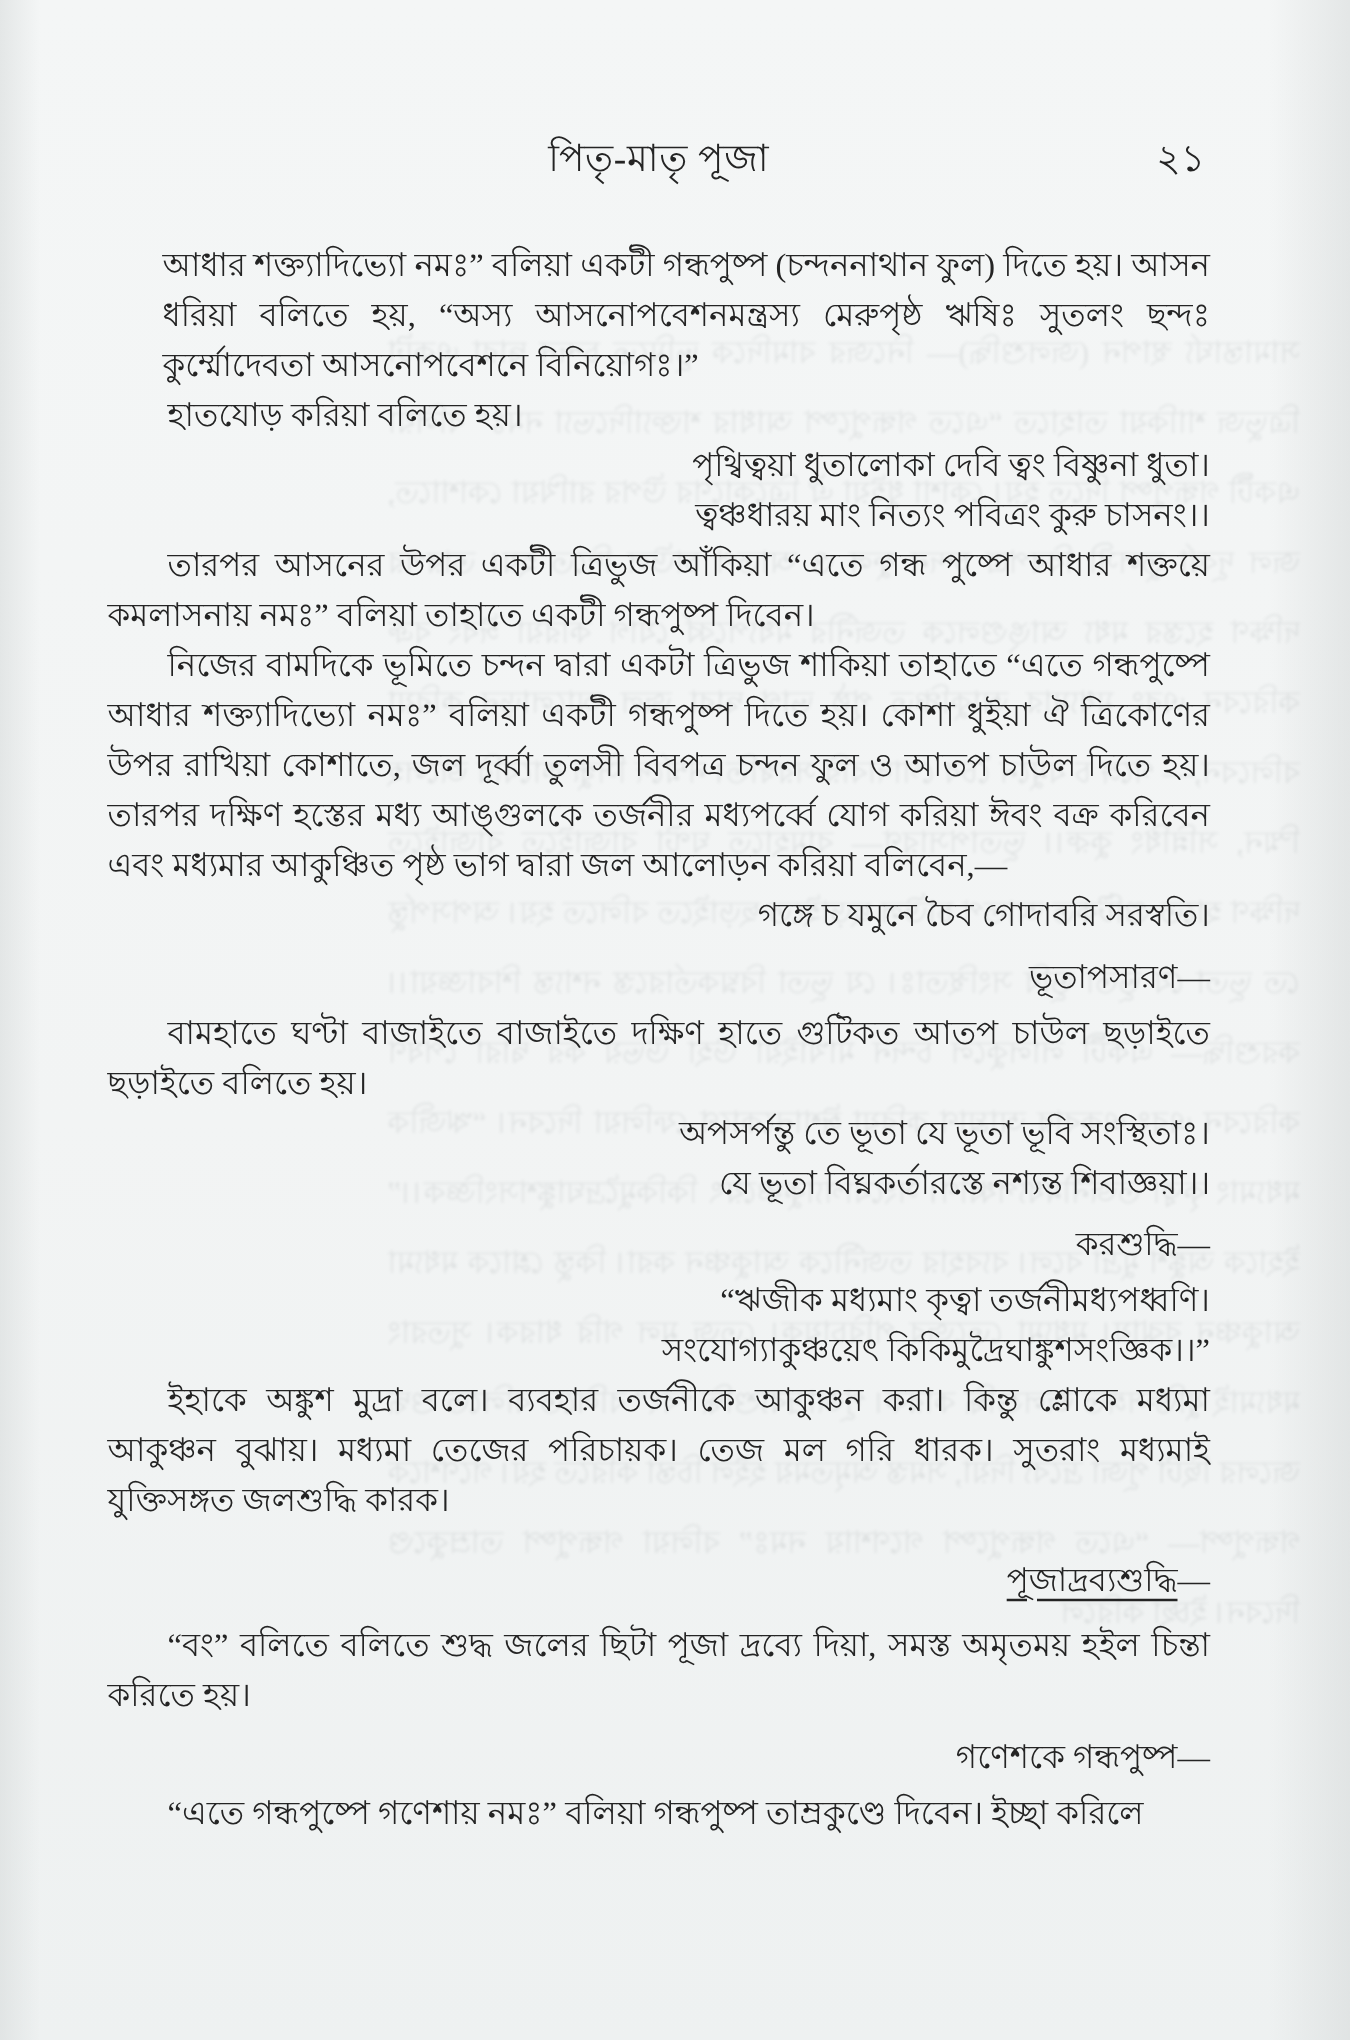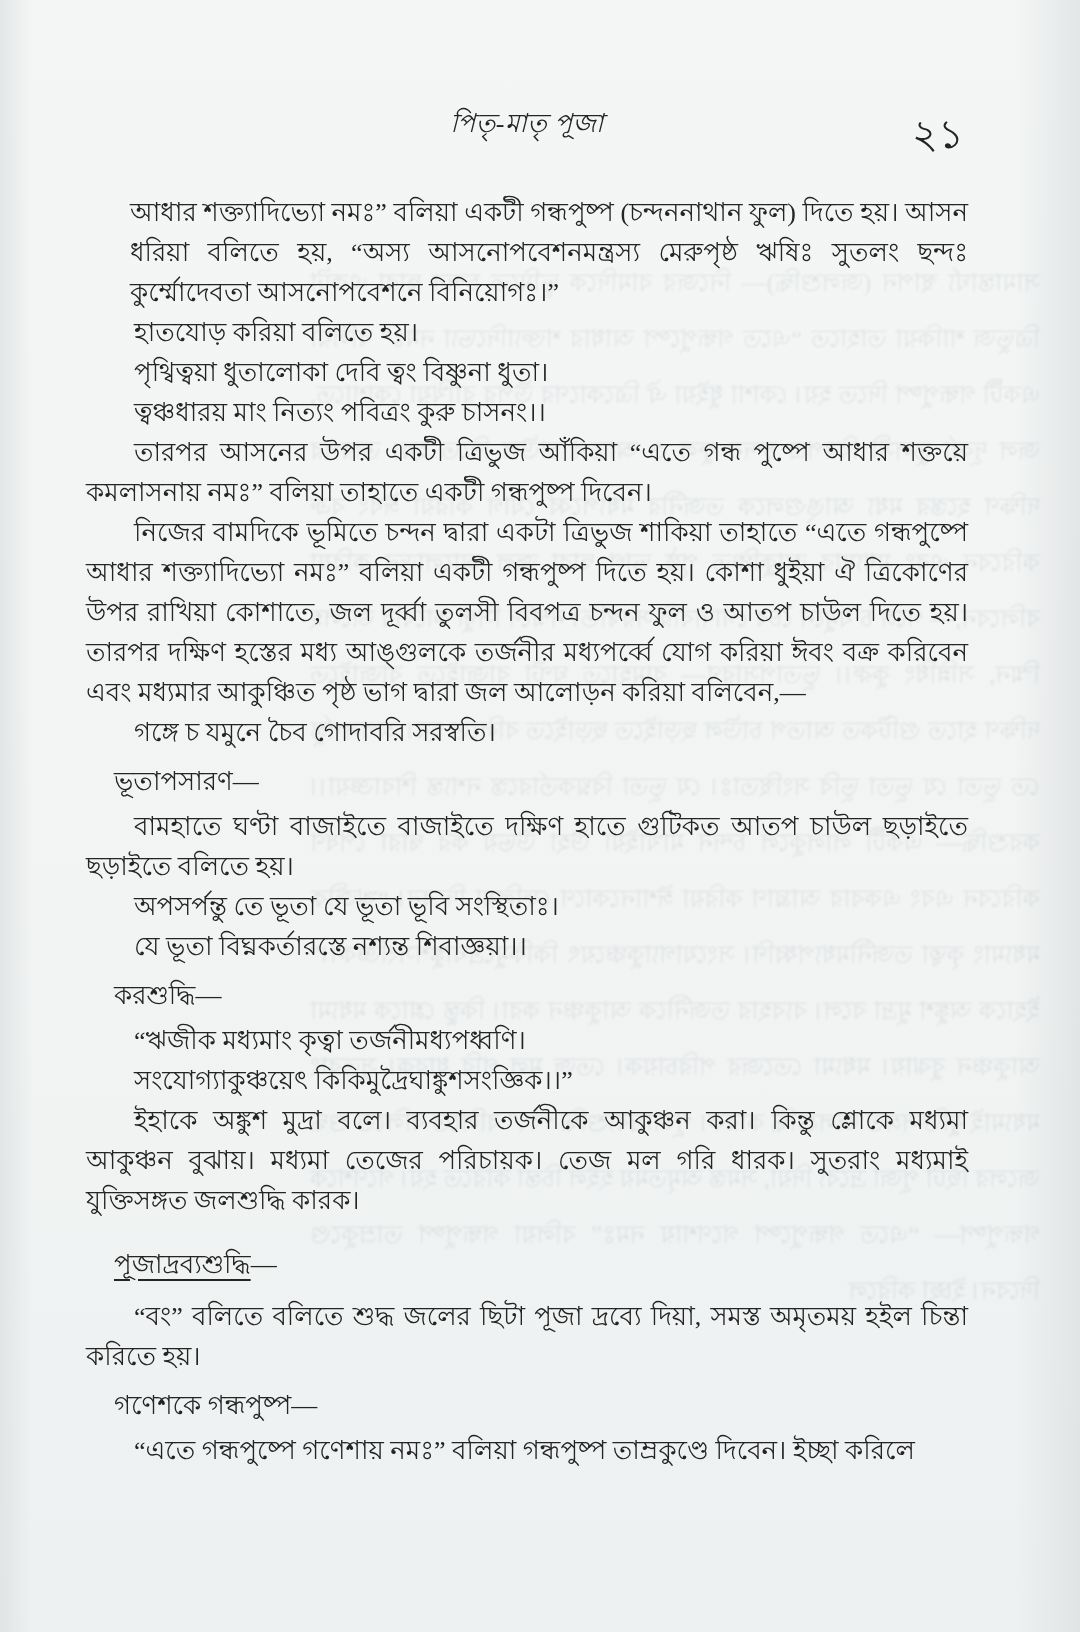--- a/index.html
+++ b/index.html
@@ -22,37 +22,36 @@
     color: #242424;
   }
   .page-header {
     position: relative;
     height: 44px;
     margin-bottom: 46px;
   }
   .page-title {
     display: block;
     text-align: center;
-    font-size: 26px;
+    font-size: 30px;
     letter-spacing: 0.5px;
-    font-style: italic;
   }
   .page-number {
     position: absolute;
     right: 4px;
     top: 0;
-    font-size: 40px;
+    font-size: 30px;
   }
   .text-block {
     position: relative;
     z-index: 2;
     font-size: 26px;
     line-height: 40px;
   }
-  .block { margin: 0; }
+  .block { margin: 0; text-align: right; }
   .paragraph {
     text-align: justify;
     text-indent: 48px;
   }
   .paragraph_continued {
     text-align: justify;
     text-indent: 0;
     margin-left: 44px;
   }
   .verse {

